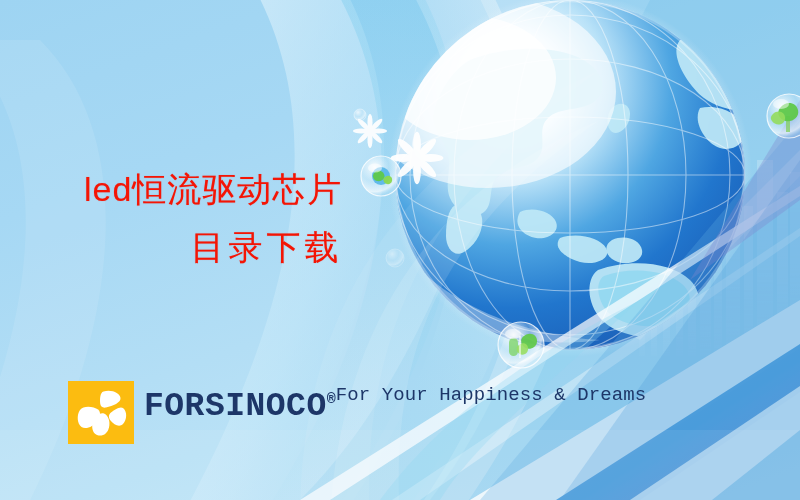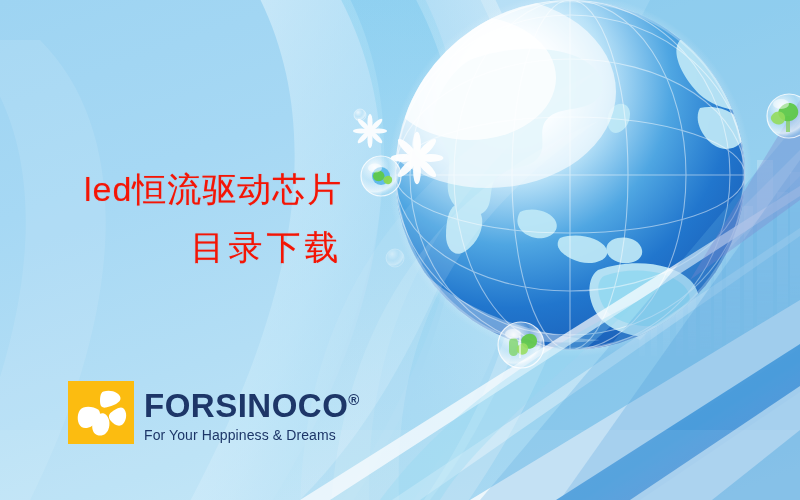--- a/index.html
+++ b/index.html
@@ -53,40 +53,40 @@
     width: 66px;
     height: 63px;
     background: #fcbc10;
     flex: 0 0 auto;
     position: relative;
   }
   #logo-mark svg { position:absolute; left:0; top:0; }
   #logo-text {
     margin-left: 10px;
     display: flex;
-    flex-direction: column;
     justify-content: flex-start;
     padding-top: 2px;
+    font-family: Liberation Mono, monospace;
   }
   #logo-wordmark {
     color: #1d3668;
     font-size: 33px;
     font-weight: bold;
     letter-spacing: 0.5px;
     line-height: 34px;
     white-space: nowrap;
   }
   #logo-wordmark .reg {
     font-size: 15px;
     vertical-align: super;
     letter-spacing: 0;
   }
   #logo-tagline {
     color: #1d3668;
-    font-size: 14px;
+    font-size: 19px;
     line-height: 22px;
     letter-spacing: 0.1px;
     white-space: nowrap;
     margin-top: 1px;
   }
 </style>
 </head>
 <body>
 
 <div id="stage">

